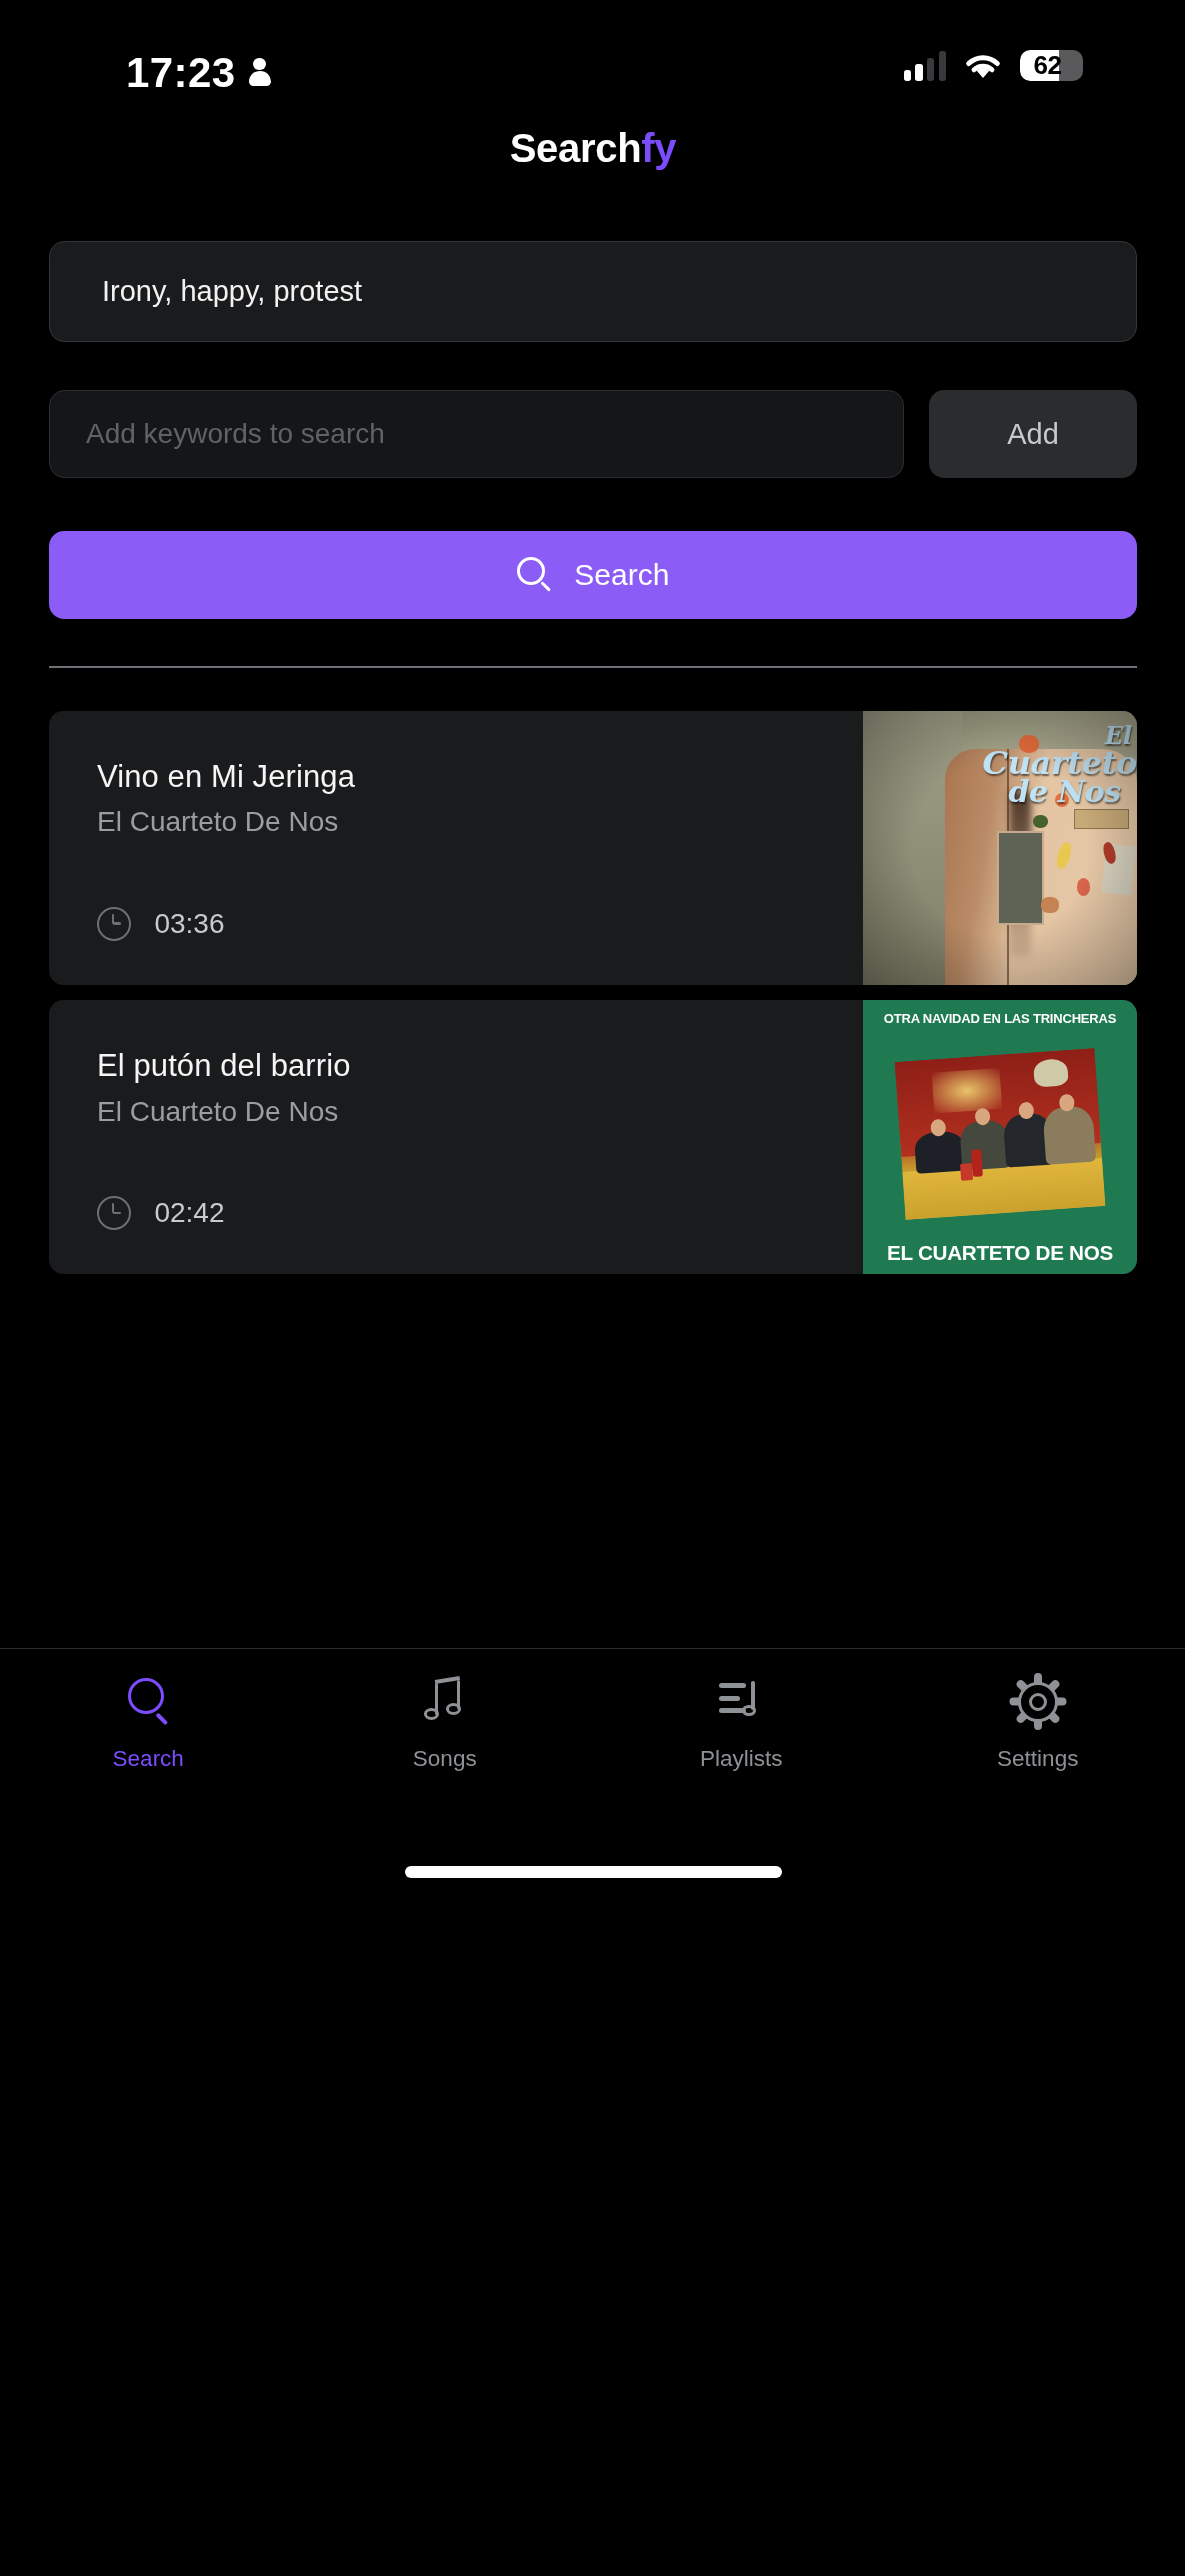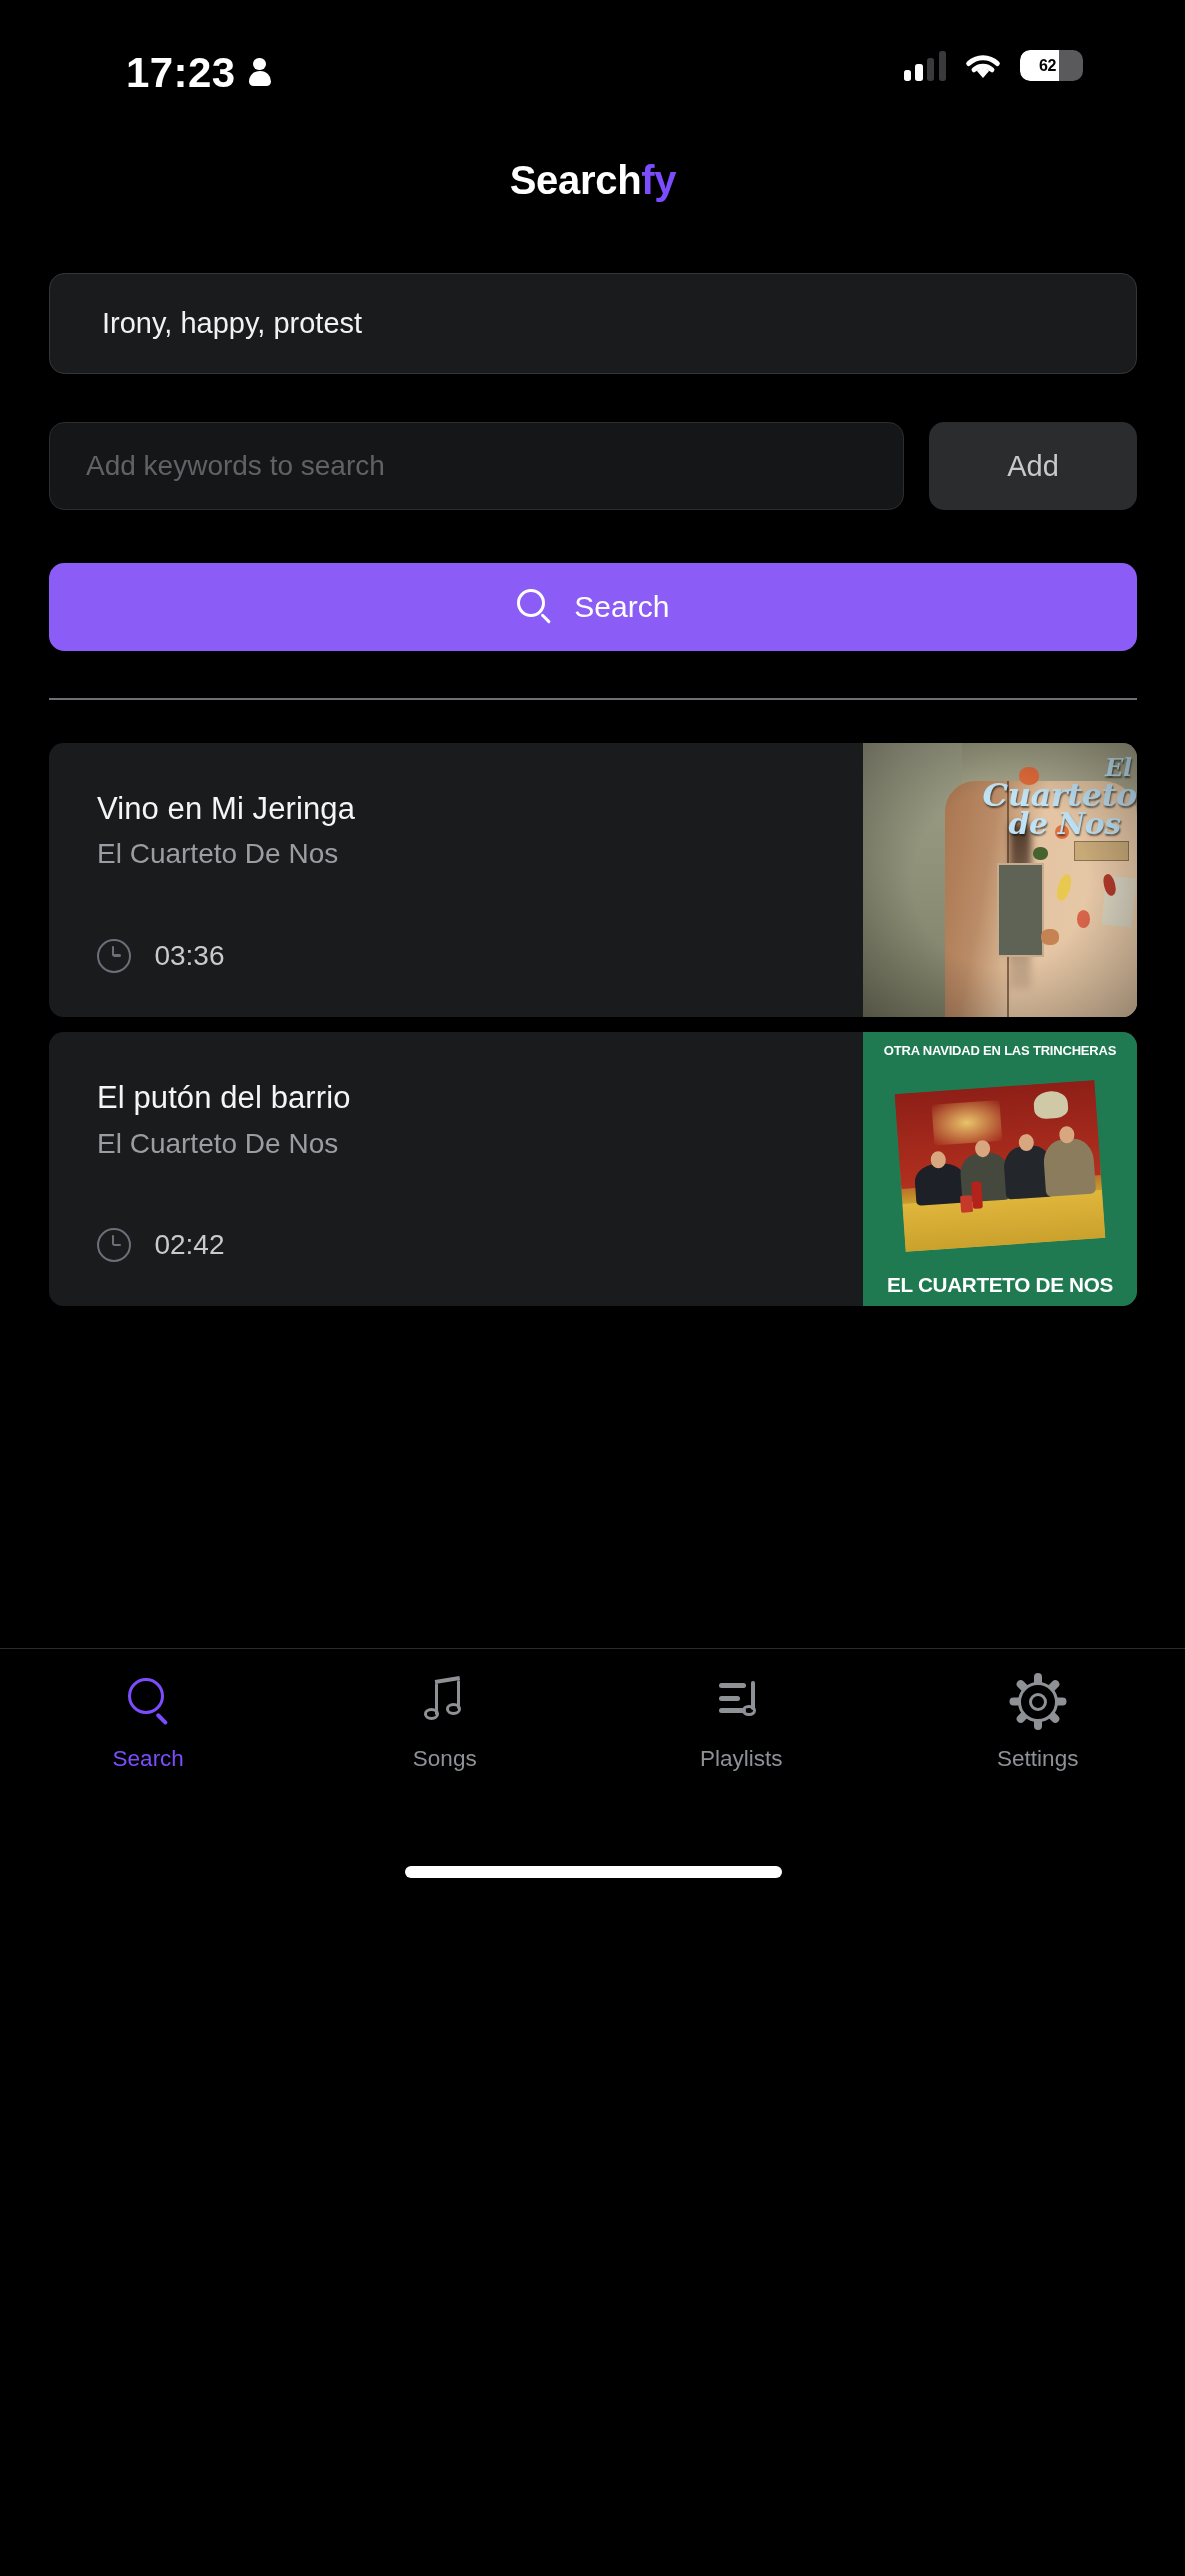--- a/index.html
+++ b/index.html
@@ -22,24 +22,24 @@
   .sb-right { position:absolute; right:103px; top:50px; display:flex; align-items:flex-end; gap:17px; }
   .sig { display:flex; align-items:flex-end; gap:4.5px; height:30.5px; }
   .sig i { display:block; width:7.2px; border-radius:2.7px; background:#fff; }
   .sig i.b1 { height:10.8px; }
   .sig i.b2 { height:17px; }
   .sig i.b3 { height:23.4px; background:#3a3a3c; }
   .sig i.b4 { height:30px; background:#3a3a3c; }
   .wifi { width:40px; height:30.5px; position:relative; }
   .batt { position:relative; width:63px; height:31px; border-radius:10px; background:#5a5a5c; overflow:hidden; display:flex; align-items:center; }
   .batt .fill { position:absolute; left:0; top:0; bottom:0; width:62%; background:#fff; border-radius:10px 0 0 10px; }
-  .batt .pct { position:relative; z-index:2; width:100%; text-align:center; color:#000; font-size:16px; font-weight:700; letter-spacing:-0.4px; padding-right:8px; }
-
-  
-  .app-title { text-align:center; font-size:40px; font-weight:700; letter-spacing:-0.3px; margin-top:32px; }
+  .batt .pct { position:relative; z-index:2; width:100%; text-align:center; color:#000; font-size:26px; font-weight:700; letter-spacing:-0.4px; padding-right:8px; }
+
+  
+  .app-title { text-align:center; font-size:40px; font-weight:700; letter-spacing:-0.3px; }
   .app-title .w { color:#fff; }
   .app-title .p { color:#7c4dff; }
 
   
   .content { padding:0 49px; }
 
   .keywords-box {
     margin-top:70px;
     height:101px;
     background:#1a1b1d;

